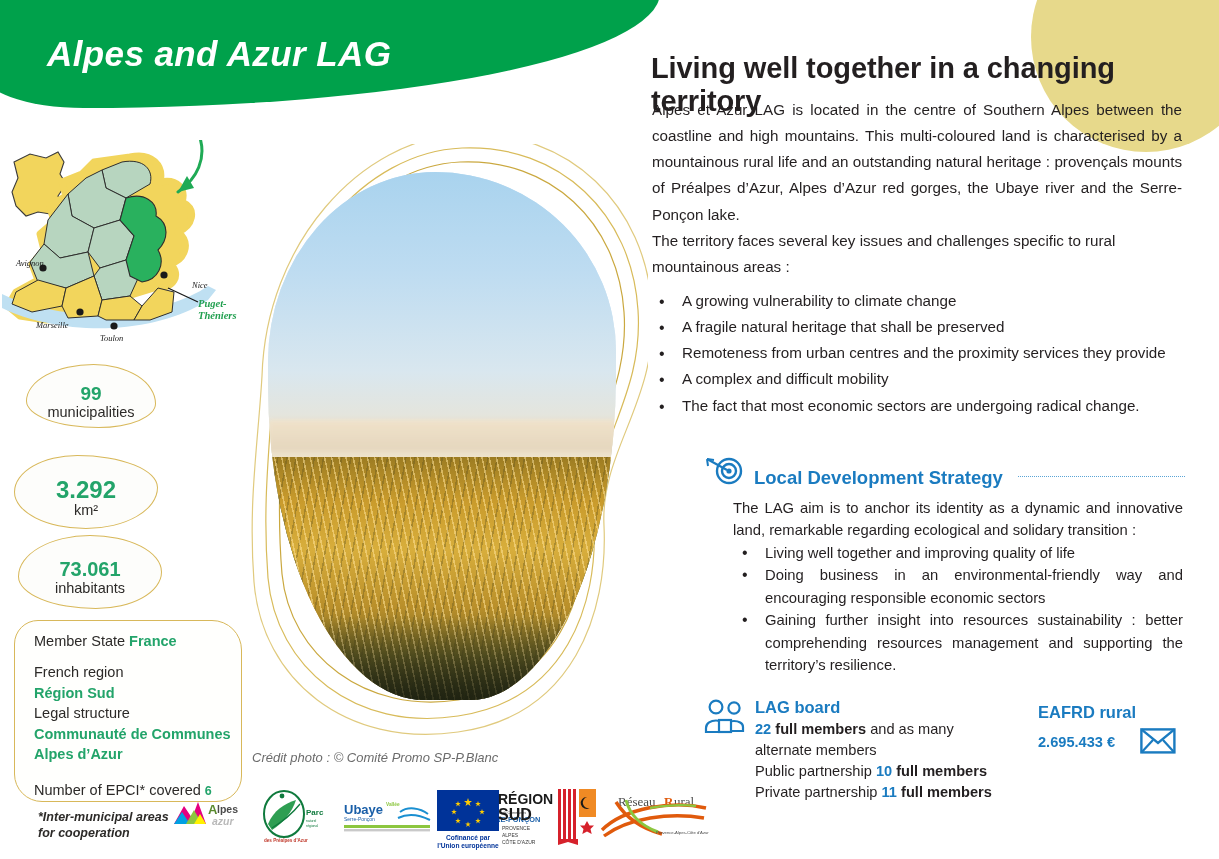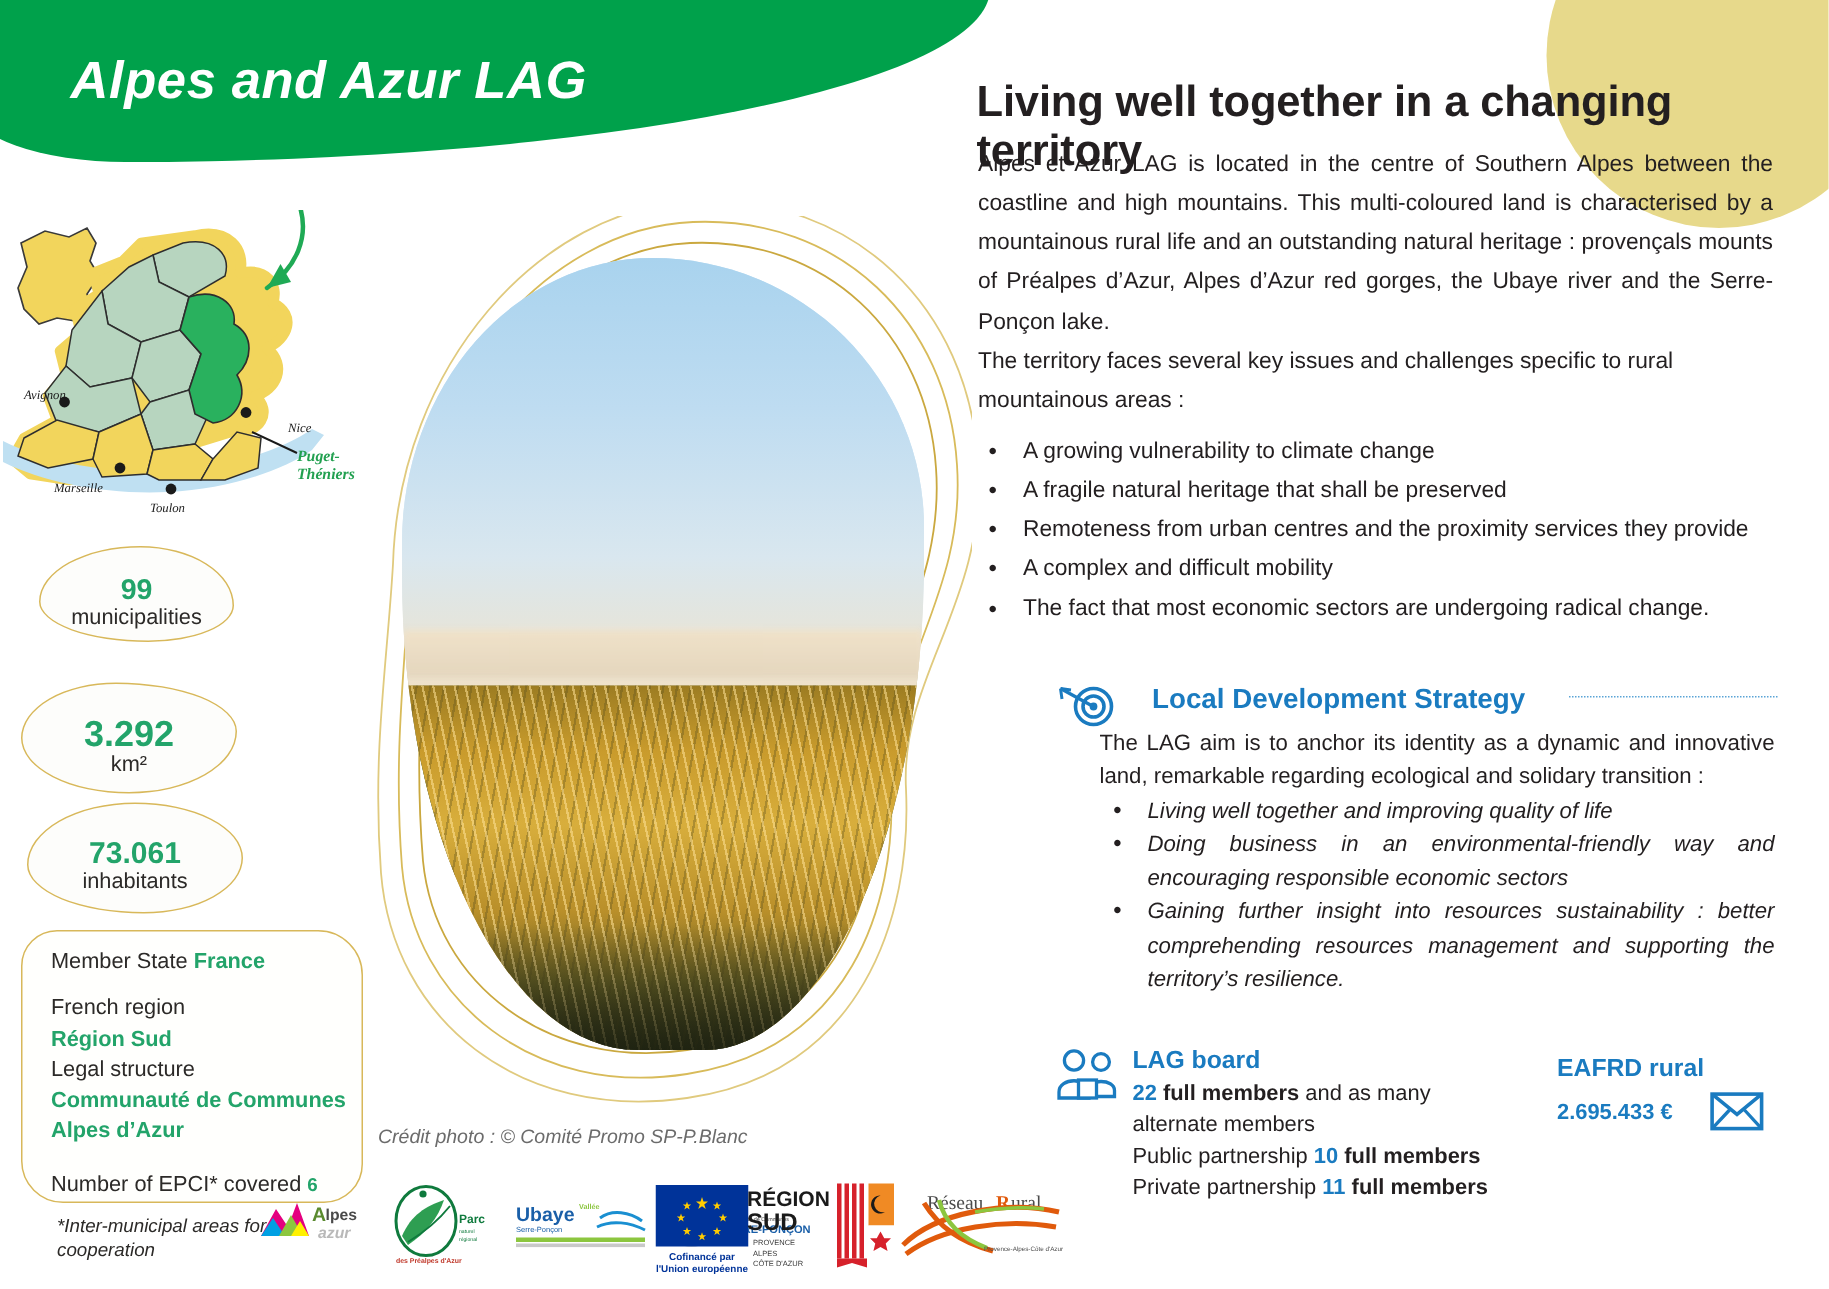--- a/index.html
+++ b/index.html
@@ -66,21 +66,21 @@
   .info-inner{position:absolute;left:34px;top:632px;width:215px;font-size:14.5px;line-height:1.34;z-index:6;}
   .info-inner .green{color:#23a46a;font-weight:bold;}
   .info-inner .row{margin-bottom:1px;}
   .info-inner .label{color:#2c2a28;}
   .spacer-sm{height:11px;}
   .epci-row{margin-top:16px;font-size:14.5px;}
   .epci-row .val{color:#23a46a;font-weight:bold;font-size:12.5px;}
 
   .footnote{
     position:absolute;left:38px;top:810px;width:150px;
-    font-size:12.5px;font-style:italic;color:#2c2a28;line-height:1.25;z-index:6;
+    font-size:12.5px;font-style:italic;color:#2c2a28;line-height:1.25;z-index:6;font-weight:bold;
   }
 
   
   .photo-area{position:absolute;left:228px;top:144px;width:420px;height:612px;z-index:2;}
   .photo-blob{
     position:absolute;left:40px;top:28px;width:348px;height:528px;
     overflow:hidden;
     border-radius:48% 52% 42% 45% / 36% 34% 62% 60%;
     background:linear-gradient(#bcdcf2 0%,#c9e3f4 24%,#dfeaf0 42%,#e9e0c9 50%,#6f7d52 58%,#4d5a38 68%,#b98c2c 80%,#d8a53a 92%,#3a4026 100%);
   }
@@ -134,27 +134,27 @@
   .rc-body p{margin:0 0 0 0;}
   .rc-body p.nj{text-align:left;}
   .bullets{position:absolute;left:652px;top:288px;width:532px;z-index:6;
     font-size:15.2px;line-height:1.72;color:#231f20;}
   .bullets li{margin:0;padding:0;text-align:justify;}
   .bullets ul{margin:0;padding-left:30px;list-style:none;}
   .bullets li::before{content:"\2022";position:absolute;margin-left:-23px;font-size:16px;}
 
   
   .strategy{position:absolute;left:705px;top:455px;width:480px;z-index:6;}
-  .strategy-head{display:flex;align-items:center;gap:23px;}
+  .strategy-head{display:flex;align-items:center;gap:9px;margin-top:12px;}
   .strategy-title{font-size:18.5px;font-weight:bold;color:#1a7bc0;white-space:nowrap;}
   .dotline{flex:1;border-bottom:1.6px dotted #5aa4d6;margin-bottom:4px;margin-left:6px;}
   .strategy-body{margin-top:8px;margin-left:28px;width:450px;
     font-size:14.8px;line-height:1.52;text-align:justify;}
   .strategy-body p{margin:0;}
-  .sb-bullet{position:relative;padding-left:32px;text-align:justify;font-style:italic;}
+  .sb-bullet{position:relative;padding-left:32px;text-align:justify;}
   .sb-bullet::before{content:"\2022";position:absolute;left:9px;top:-1px;font-size:16px;}
 
   
   .lagboard{position:absolute;left:703px;top:698px;width:300px;z-index:6;}
   .lb-head{font-size:16.5px;font-weight:bold;color:#1a7bc0;margin-left:52px;}
   .lb-lines{margin-left:52px;margin-top:2px;font-size:14.6px;line-height:1.44;}
   .blue-b{color:#1a7bc0;font-weight:bold;}
   .bold{font-weight:bold;}
 
   .eafrd{position:absolute;left:1038px;top:703px;width:170px;z-index:6;}

